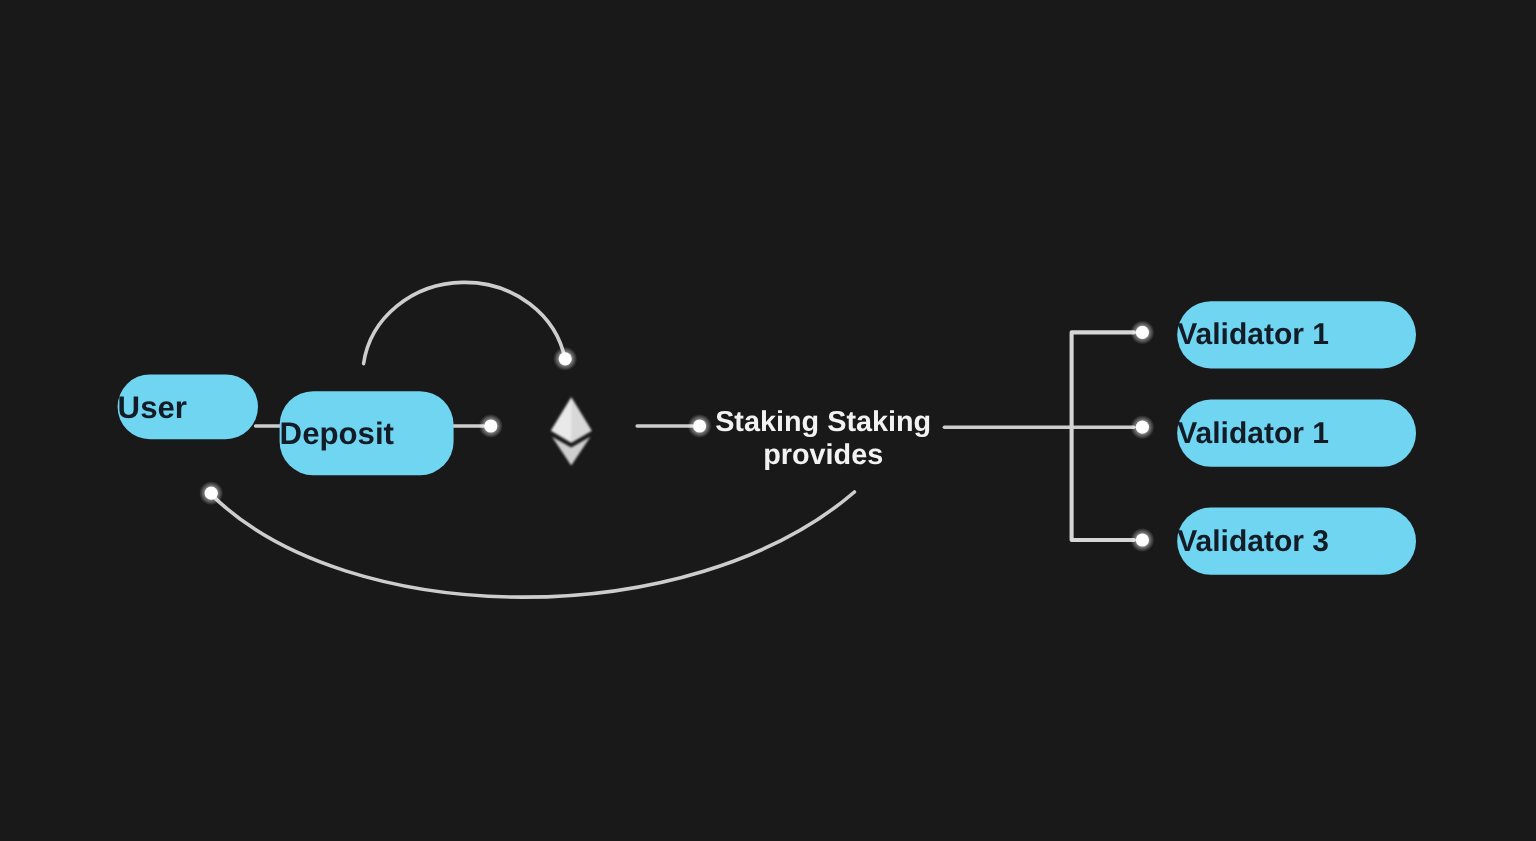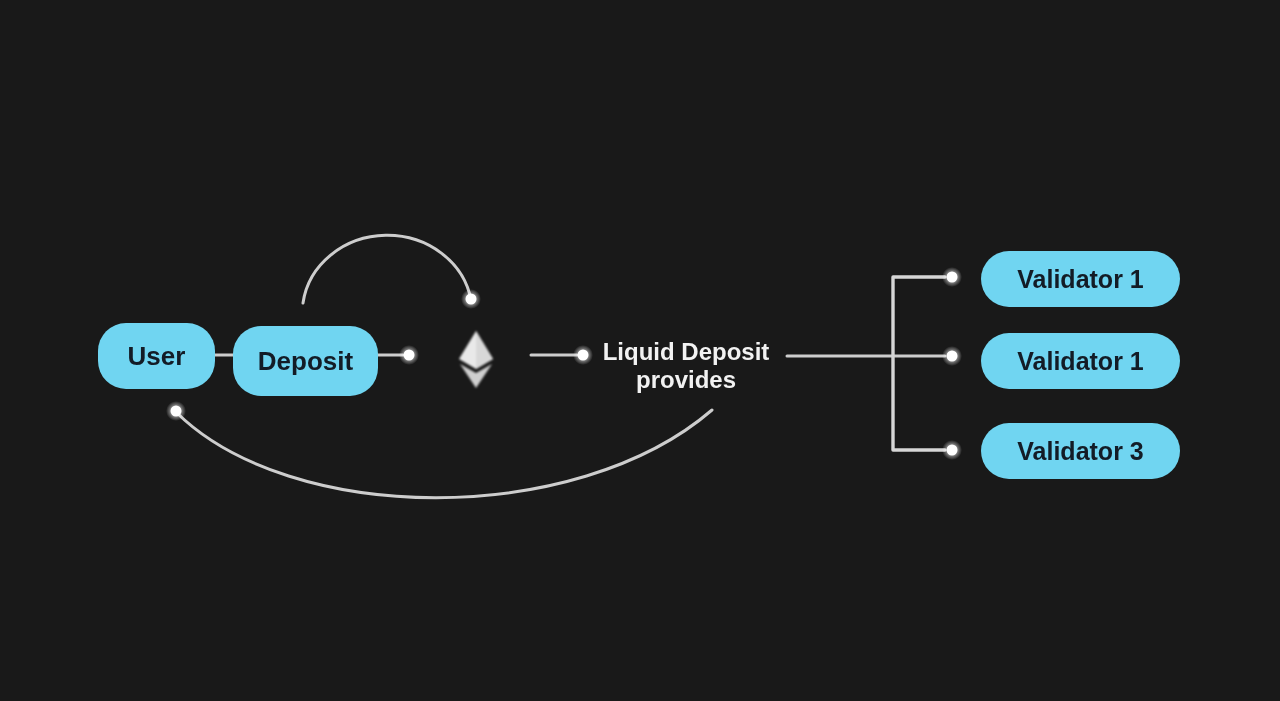--- a/index.html
+++ b/index.html
@@ -17,24 +17,24 @@
     background:var(--background);overflow:hidden;
   }
   .overlay{position:absolute;left:0;top:0;width:1280px;height:701px}
   .title{
     position:absolute;left:0;top:74px;width:100%;text-align:center;
     font-size:47px;font-weight:700;letter-spacing:1px;
     color:var(--title-color);
   }
   .pill{
     position:absolute;background:var(--accent);color:var(--pill-text);
-    display:flex;align-items:center;justify-content:center;
+    display:flex;align-items:center;justify-content:flex-start;
     border-radius:28px;font-weight:700;font-size:26px;
   }
-  .pill-user{left:98px;top:323px;width:117px;height:66px}
+  .pill-user{left:98px;top:312px;width:117px;height:54px}
   .pill-deposit{left:233px;top:326px;width:145px;height:70px}
   .pill-validator{left:981px;width:199px;height:56px;font-size:25px}
   .pill-validator-1{top:251px}
   .pill-validator-2{top:333px}
   .pill-validator-3{top:423px}
   .provider{
     position:absolute;left:576px;top:338px;width:220px;text-align:center;
     color:var(--label-text);font-weight:700;font-size:24px;line-height:28px;
   }
   .flow{stroke:var(--line-color);stroke-width:3;fill:none;stroke-linecap:round}
@@ -109,21 +109,21 @@
 
   <div class="pill pill-user">
     <span>User</span>
   </div>
 
   <div class="pill pill-deposit">
     <span>Deposit</span>
   </div>
 
   <div class="provider">
-    <div>Liquid Deposit</div>
+    <div>Staking Staking</div>
     <div>provides</div>
   </div>
 
   <div class="pill pill-validator pill-validator-1">
     <span>Validator 1</span>
   </div>
 
   <div class="pill pill-validator pill-validator-2">
     <span>Validator 1</span>
   </div>

